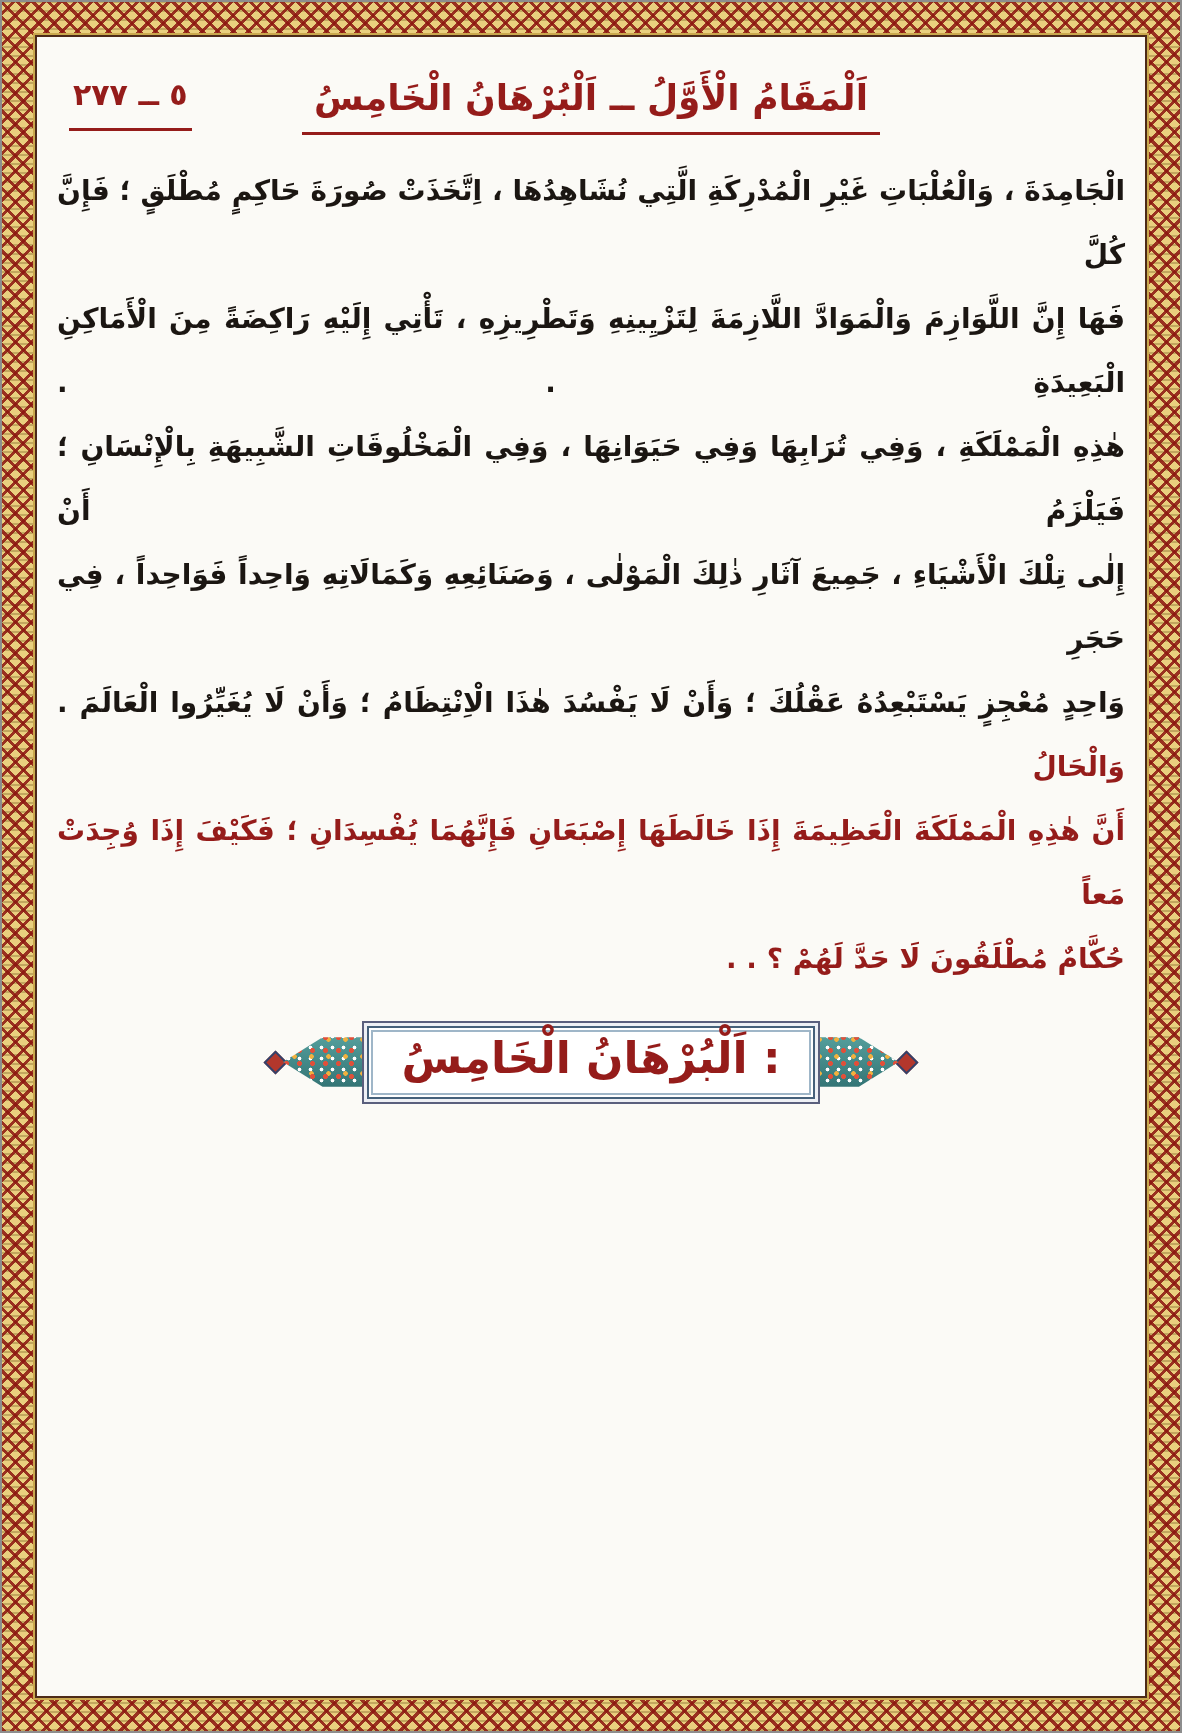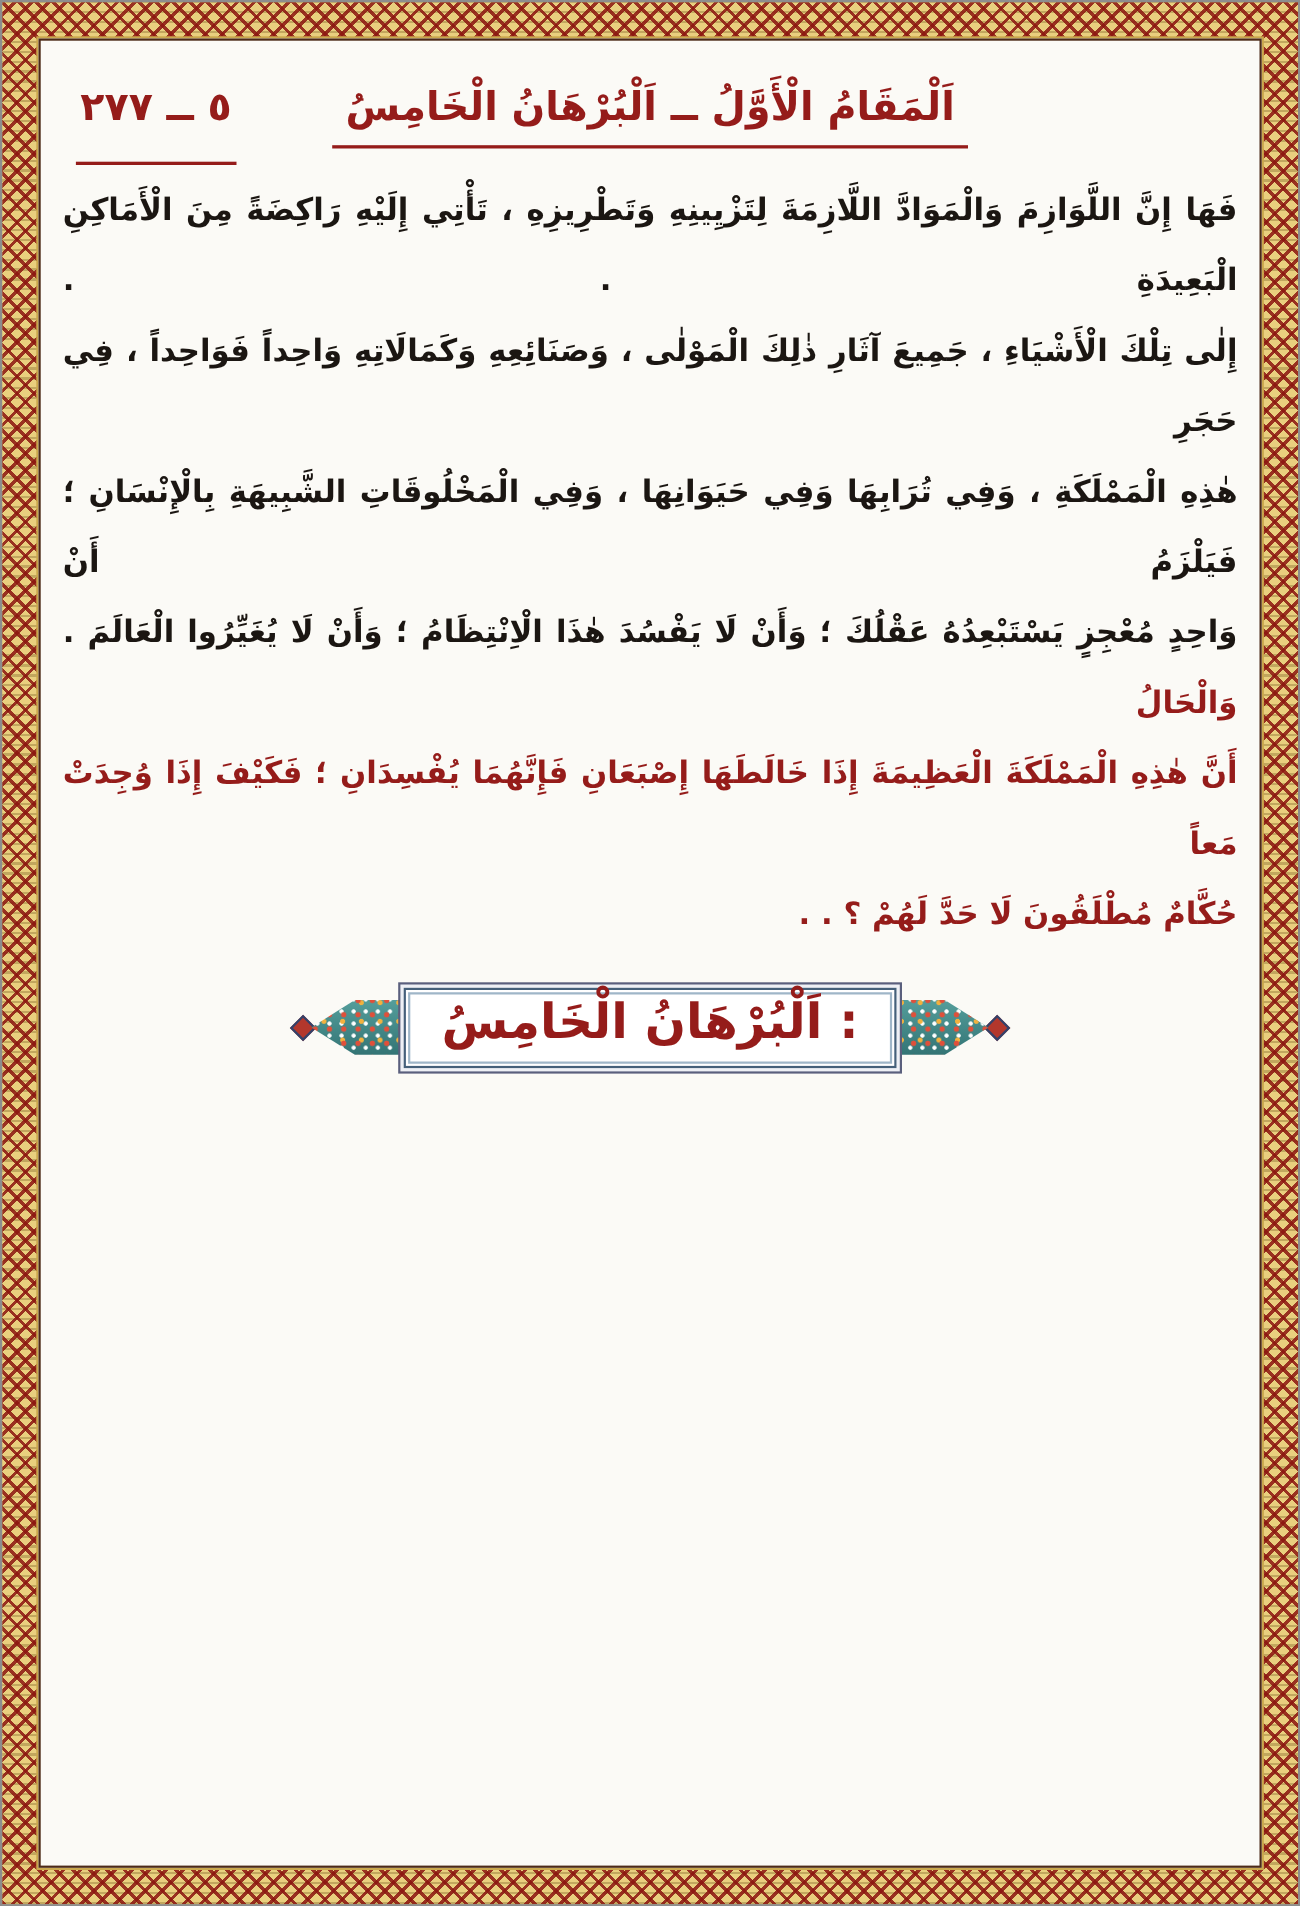--- a/index.html
+++ b/index.html
@@ -34,22 +34,22 @@
   }
   
   .header{position:relative;height:106px;padding-top:24px;box-sizing:border-box;}
   .htitle{
     display:block;margin:0 auto;width:max-content;
     font-size:36px;font-weight:bold;color:var(--red);
     border-bottom:3px solid var(--red);padding:0 12px 14px;
   }
   .pagenum{
     position:absolute;left:12px;top:24px;
-    font-size:36px;font-weight:bold;color:var(--red);
-    border-bottom:3px solid var(--red);padding:0 4px 29px;
+    font-size:30px;font-weight:bold;color:var(--red);
+    border-bottom:3px solid var(--red);padding:0 4px 16px;
   }
   
   .bl{
     font-size:28px;line-height:64px;font-weight:bold;color:var(--ink);
     text-align:justify;-moz-text-align-last:justify;text-align-last:justify;
     white-space:normal;
   }
   .red{color:var(--red);}
   .ref{color:var(--red);font-size:22px;vertical-align:3px;}
   .bl.endline{text-align:left;text-align-last:right;-moz-text-align-last:right;}
@@ -83,23 +83,24 @@
 
 <div class="page">
   <div class="sheet">
 
     <div class="header">
       <span class="pagenum">٥ ــ ٢٧٧</span>
       <span class="htitle">اَلْمَقَامُ الْأَوَّلُ ــ اَلْبُرْهَانُ الْخَامِسُ</span>
     </div>
 
     <div class="body">
+      <div class="bl">الْجَامِدَةَ ، وَالْعُلْبَاتِ غَيْرِ الْمُدْرِكَةِ الَّتِي نُشَاهِدُهَا ، اِتَّخَذَتْ صُورَةَ حَاكِمٍ مُطْلَقٍ ؛ فَإِنَّ كُلَّ</div>
       <div class="bl">فَهَا إِنَّ اللَّوَازِمَ وَالْمَوَادَّ اللَّازِمَةَ لِتَزْيِينِهِ وَتَطْرِيزِهِ ، تَأْتِي إِلَيْهِ رَاكِضَةً مِنَ الْأَمَاكِنِ الْبَعِيدَةِ . .</div>
+      <div class="bl">هٰذِهِ الْمَمْلَكَةِ ، وَفِي تُرَابِهَا وَفِي حَيَوَانِهَا ، وَفِي الْمَخْلُوقَاتِ الشَّبِيهَةِ بِالْإِنْسَانِ ؛ فَيَلْزَمُ أَنْ</div>
       <div class="bl">إِلٰى تِلْكَ الْأَشْيَاءِ ، جَمِيعَ آثَارِ ذٰلِكَ الْمَوْلٰى ، وَصَنَائِعِهِ وَكَمَالَاتِهِ وَاحِداً فَوَاحِداً ، فِي حَجَرِ</div>
-      <div class="bl">هٰذِهِ الْمَمْلَكَةِ ، وَفِي تُرَابِهَا وَفِي حَيَوَانِهَا ، وَفِي الْمَخْلُوقَاتِ الشَّبِيهَةِ بِالْإِنْسَانِ ؛ فَيَلْزَمُ أَنْ</div>
       <div class="bl"><span>وَاحِدٍ مُعْجِزٍ يَسْتَبْعِدُهُ عَقْلُكَ ؛ وَأَنْ لَا يَفْسُدَ هٰذَا الْاِنْتِظَامُ ؛ وَأَنْ لَا يُغَيِّرُوا الْعَالَمَ . </span><span class="red">وَالْحَالُ</span></div>
       <div class="bl red">أَنَّ هٰذِهِ الْمَمْلَكَةَ الْعَظِيمَةَ إِذَا خَالَطَهَا إِصْبَعَانِ فَإِنَّهُمَا يُفْسِدَانِ ؛ فَكَيْفَ إِذَا وُجِدَتْ مَعاً</div>
       <div class="bl red endline">حُكَّامٌ مُطْلَقُونَ لَا حَدَّ لَهُمْ ؟ . .</div>
     </div>
 
     <div class="cartouche">
       <span class="finial"></span>
       <span class="orn left"></span>
       <div class="cart-box">
         <span class="cart-title">اَلْبُرْهَانُ الْخَامِسُ :</span>

